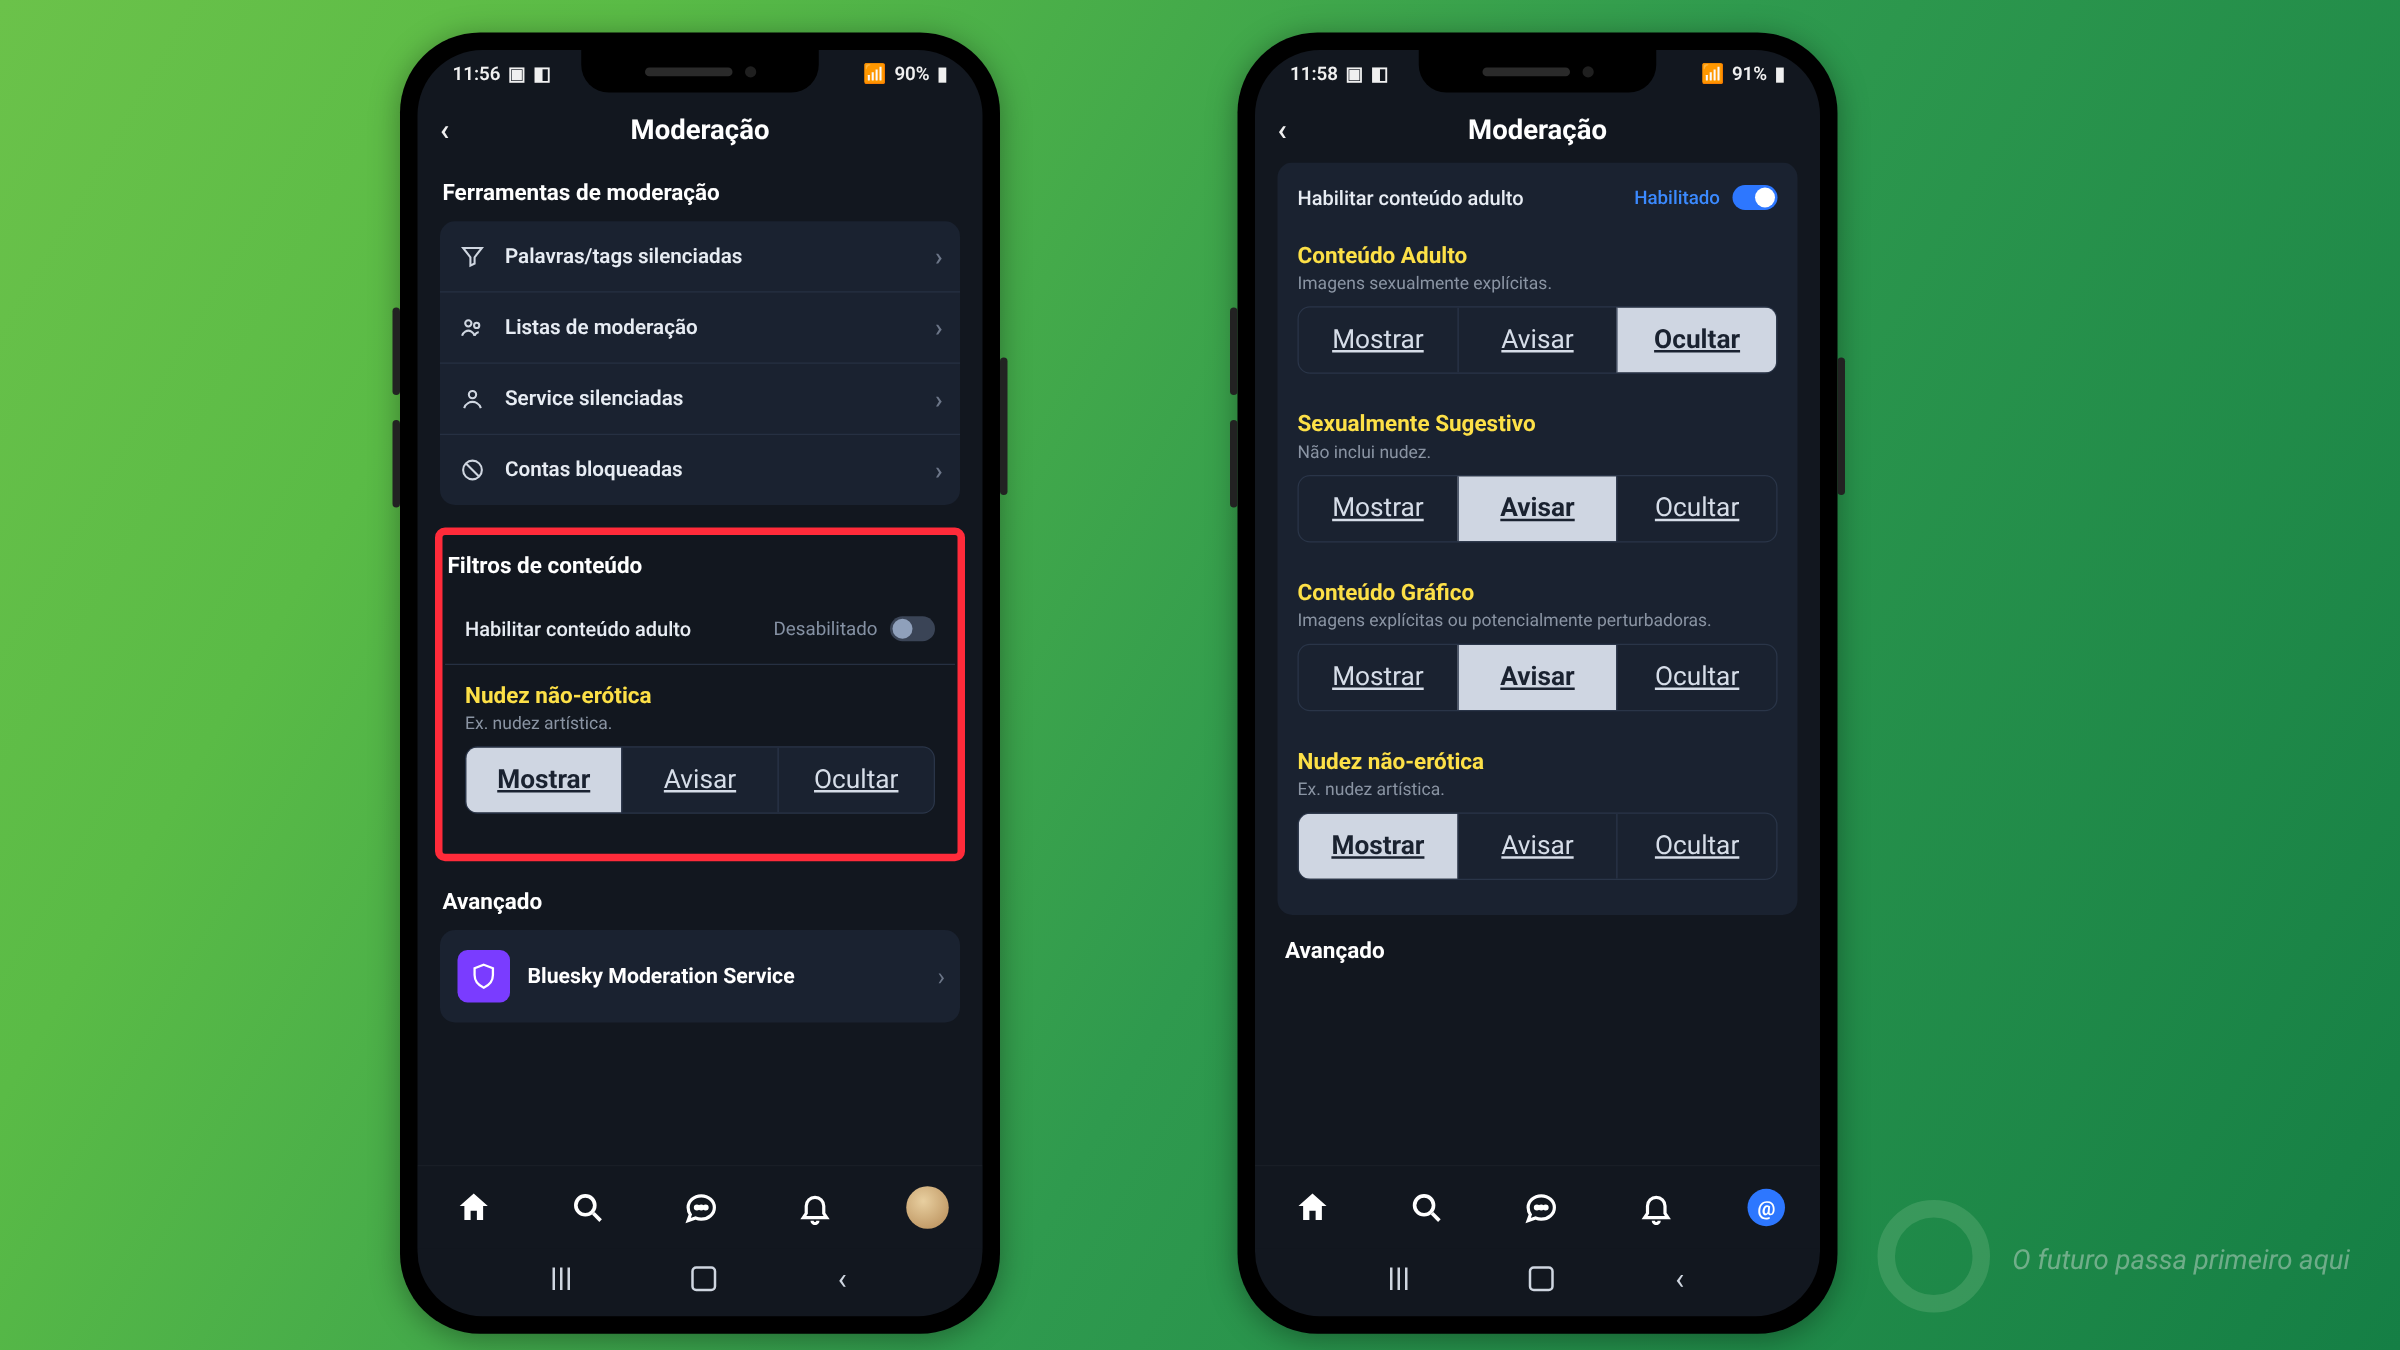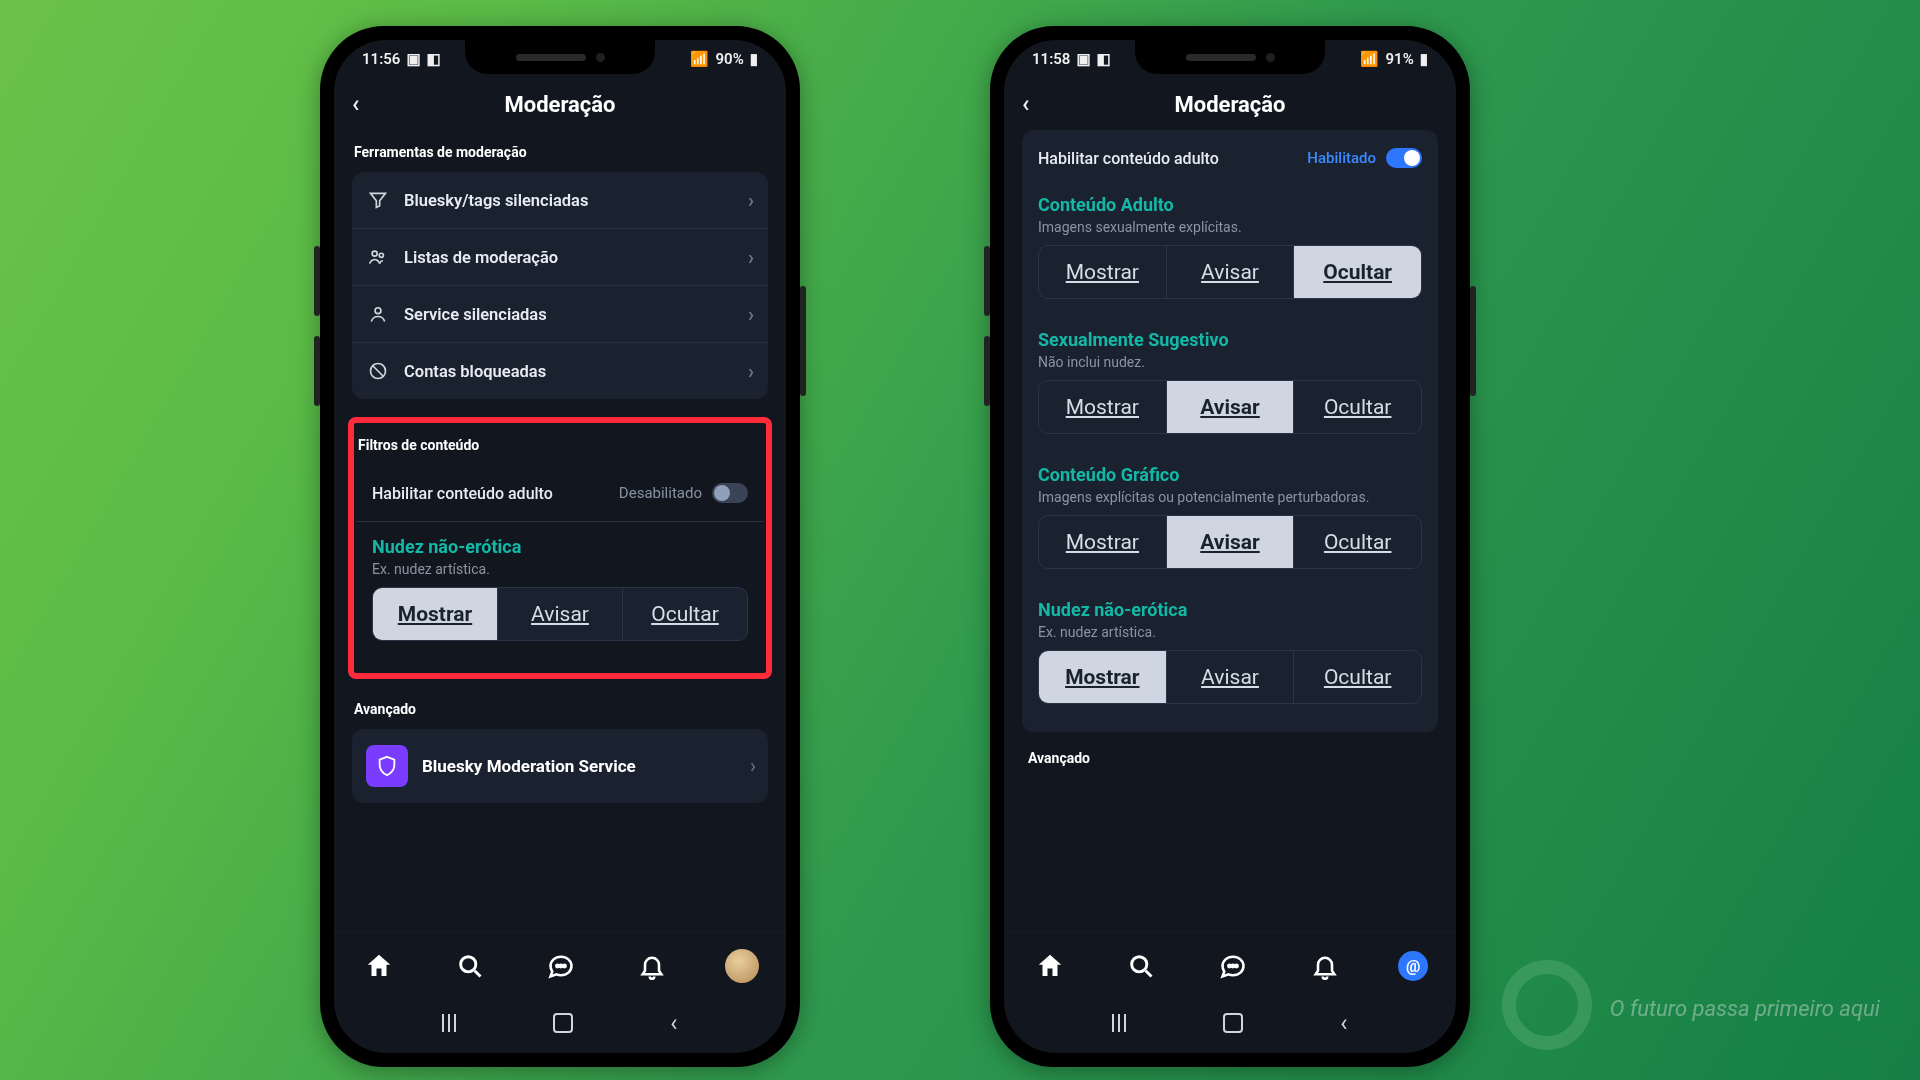--- a/index.html
+++ b/index.html
@@ -152,21 +152,21 @@
   .scroll {
     position: absolute;
     top: 90px;
     bottom: 120px;
     left: 0; right: 0;
     padding: 0 18px;
     overflow: hidden;
   }
 
   .section-title {
-    font-size: 14px;
+    font-size: 18px;
     font-weight: 700;
     margin: 14px 2px 12px;
     color: #fff;
   }
 
   .card {
     background: #1a2230;
     border-radius: 12px;
     overflow: hidden;
   }
@@ -235,21 +235,21 @@
   .seg .opt.sel {
     background: #cfd6e2;
     color: #1a2230;
     font-weight: 700;
   }
 
   .filter-block { margin-bottom: 22px; }
   .filter-block .ft {
     font-size: 18px;
     font-weight: 700;
-    color: #14b8a6;
+    color: #fde047;
   }
   .filter-block .fd {
     font-size: 14px;
     color: #8a94a3;
     margin: 4px 0 6px;
   }
 
   .adv-item {
     display: flex;
     align-items: center;
@@ -358,21 +358,21 @@
 
         <div class="section-title">Ferramentas de moderação</div>
 
         <div class="card">
           <div class="list-item">
             <span class="li-icon">
               <svg width="20" height="20" viewBox="0 0 24 24" fill="none" stroke="currentColor" stroke-width="2">
                   <path d="M3 4h18l-7 9v6l-4 2v-8L3 4z"></path>
                 </svg>
             </span>
-            <span>Bluesky/tags silenciadas</span>
+            <span>Palavras/tags silenciadas</span>
             <span class="chev">›</span>
           </div>
           <div class="list-item">
             <span class="li-icon">
               <svg width="20" height="20" viewBox="0 0 24 24" fill="none" stroke="currentColor" stroke-width="2">
                   <circle cx="8" cy="8" r="3"></circle>
                   <circle cx="16" cy="10" r="2.5"></circle>
                   <path d="M2 20c1-4 5-5 6-5s5 1 6 5"></path>
                   <path d="M14 20c.5-2.5 3-3.5 4-3.5"></path>
                 </svg>

